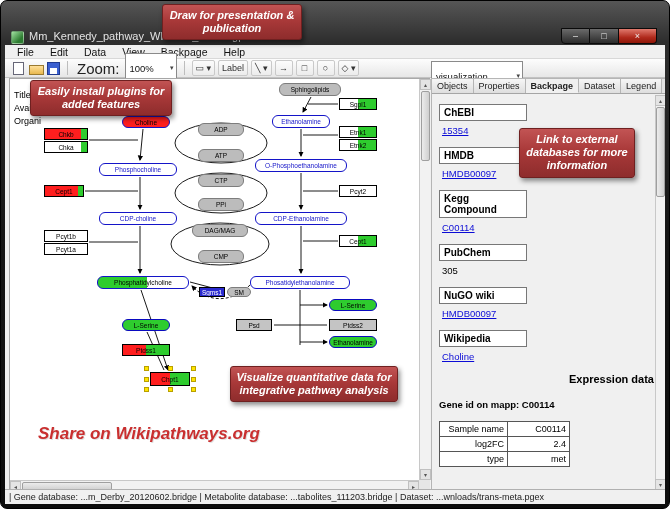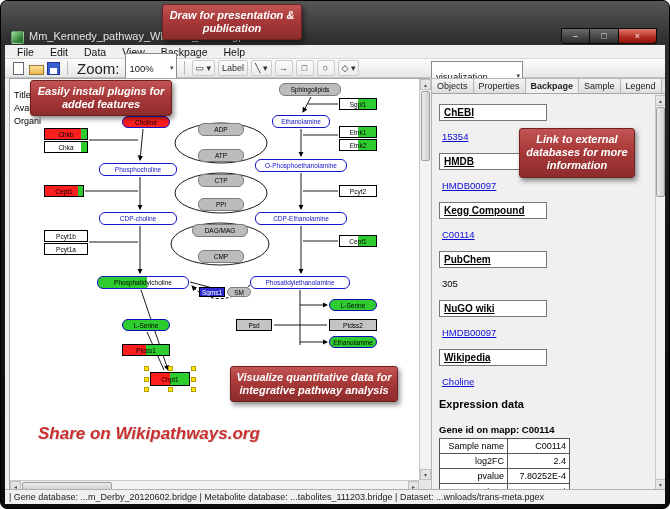--- a/index.html
+++ b/index.html
@@ -74,26 +74,26 @@
             font-size:6px; color:#555; display:flex; align-items:center; justify-content:center; }
   .vthumb { position:absolute; left:1px; width:9px; background:linear-gradient(90deg,#ececec,#cfcfcf); border:1px solid #9f9f9f; border-radius:2px; }
   .hthumb { position:absolute; top:1px; height:9px; background:linear-gradient(180deg,#ececec,#cfcfcf); border:1px solid #9f9f9f; border-radius:2px; }
 
   
   .panel { position:absolute; left:426px; top:33px; width:236px; height:413px; background:#f0f0f0; border:1px solid #b5b5b5; }
   .tabs { position:absolute; left:0; top:0; right:0; height:15px; display:flex; border-bottom:1px solid #a5a5a5; background:#e2e2e2; }
   .tab { font-size:9px; color:#222; padding:2px 5px 0 5px; border-right:1px solid #b5b5b5; background:linear-gradient(180deg,#f6f6f6,#dedede); }
   .tab.active { background:#f0f0f0; font-weight:bold; border-bottom:1px solid #f0f0f0; }
   .panel-body { position:absolute; left:0; top:16px; right:12px; bottom:0; padding:9px 0 0 7px; overflow:hidden; }
-  .section-header { width:108px; background:#fff; border:1px solid #777; font-size:10px; font-weight:bold;
-                    color:#000; padding:2px 4px; margin-bottom:10px;text-decoration:underline; }
+  .section-header { width:88px; background:#fff; border:1px solid #777; font-size:10px; font-weight:bold;
+                    color:#000; padding:2px 4px; margin-bottom:4px; }
   .section-link { display:block; font-size:9.5px; color:#0b0bd6; text-decoration:underline; margin:0 0 8px 3px; height:14px; }
   .section-text { font-size:9.5px; color:#000; margin:0 0 8px 3px; height:14px; }
-  .expr-title { font-size:11px; font-weight:bold; color:#000; margin:4px 0 14px 0; }
-  .expr-geneid { font-size:9.5px; font-weight:bold; color:#000; margin-bottom:3px; }
+  .expr-title { font-size:11px; font-weight:bold; color:#000; margin:4px 0 14px 0;text-align:right; }
+  .expr-geneid { font-size:9.5px; font-weight:bold; color:#000; margin-bottom:11px; }
   .expr-table { border-collapse:collapse; background:#fff; }
   .expr-table td { border:1px solid #555; font-size:9px; color:#000; text-align:right; height:15px; padding:0 3px; }
   .expr-table td:first-child { width:68px; }
   .expr-table td:last-child { width:62px; }
   .panel-scroll { position:absolute; right:0; top:16px; width:11px; bottom:0; background:#f2f2f2; border-left:1px solid #c8c8c8; }
 
   
   .statusbar { position:absolute; left:0; right:0; bottom:0; height:15px; background:#f0f0f0;
                border-top:1px solid #b0b0b0; font-size:9px; color:#222; line-height:14px; padding-left:4px;
                white-space:nowrap; overflow:hidden; }
@@ -259,21 +259,21 @@
           <div class="sb-btn" style="right:0;top:0;">▸</div>
         </div>
         <div class="scroll-corner"></div>
       </div>
 
       <div class="panel">
         <div class="tabs" id="tabs">
             <span class="tab">Objects</span>
             <span class="tab">Properties</span>
             <span class="tab active">Backpage</span>
-            <span class="tab">Sample</span>
+            <span class="tab">Dataset</span>
             <span class="tab">Legend</span>
           </div>
         <div class="panel-body">
           <div id="panel-sections">
               <div class="section-header">ChEBI</div>
               <a class="section-link">15354</a>
               <div class="section-header">HMDB</div>
               <a class="section-link">HMDB00097</a>
               <div class="section-header">Kegg Compound</div>
               <a class="section-link">C00114</a>
@@ -290,24 +290,20 @@
             <tbody id="expr-table">
                 <tr>
                   <td>Sample name</td>
                   <td>C00114</td>
                 </tr>
                 <tr>
                   <td>log2FC</td>
                   <td>2.4</td>
                 </tr>
                 <tr>
-                  <td>pvalue</td>
-                  <td>7.80252E-4</td>
-                </tr>
-                <tr>
                   <td>type</td>
                   <td>met</td>
                 </tr>
               </tbody>
           </table>
         </div>
         <div class="panel-scroll">
           <div class="sb-btn" style="top:0;left:-1px;">▴</div>
           <div class="vthumb" style="top:12px;height:90px;left:0;"></div>
           <div class="sb-btn" style="bottom:0;left:-1px;">▾</div>

